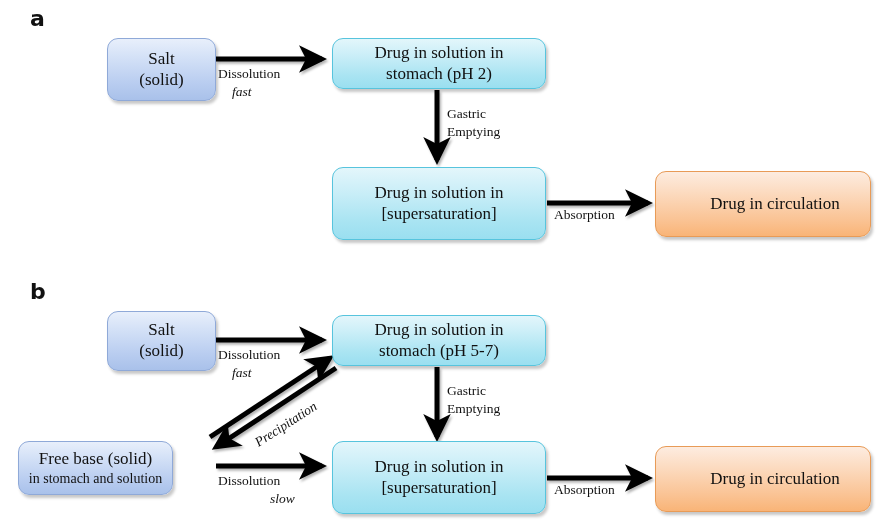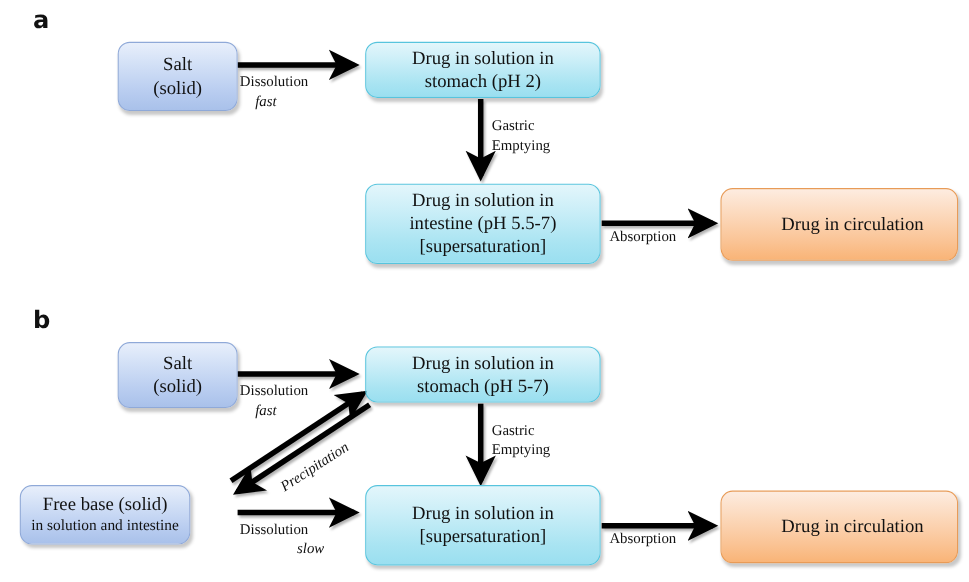--- a/index.html
+++ b/index.html
@@ -122,21 +122,20 @@
     <span class="ln">(solid)</span>
   </div>
 
   <div class="node solution" style="left:332px; top:38px; width:214px; height:51px;">
     <span class="ln">Drug in solution in</span>
     <span class="ln">stomach (pH 2)</span>
   </div>
 
   <div class="node solution" style="left:332px; top:167px; width:214px; height:73px;">
     <span class="ln">Drug in solution in</span>
-    <span class="ln">intestine (pH 5.5-7)</span>
     <span class="ln">[supersaturation]</span>
   </div>
 
   <div class="node circulation" style="left:655px; top:171px; width:216px; height:66px;">
     <span class="ln">Drug in circulation</span>
   </div>
 
   <div class="edge-label" style="left:218px; top:66px;">Dissolution</div>
   <div class="edge-label italic" style="left:232px; top:84px;">fast</div>
 
@@ -152,21 +151,21 @@
     <span class="ln">(solid)</span>
   </div>
 
   <div class="node solution" style="left:332px; top:315px; width:214px; height:51px;">
     <span class="ln">Drug in solution in</span>
     <span class="ln">stomach (pH 5-7)</span>
   </div>
 
   <div class="node solid" style="left:18px; top:441px; width:155px; height:54px;">
     <span class="ln">Free base (solid)</span>
-    <span class="ln sub">in solution and intestine</span>
+    <span class="ln sub">in stomach and solution</span>
   </div>
 
   <div class="node solution" style="left:332px; top:441px; width:214px; height:73px;">
     <span class="ln">Drug in solution in</span>
     <span class="ln">[supersaturation]</span>
   </div>
 
   <div class="node circulation" style="left:655px; top:446px; width:216px; height:66px;">
     <span class="ln">Drug in circulation</span>
   </div>

